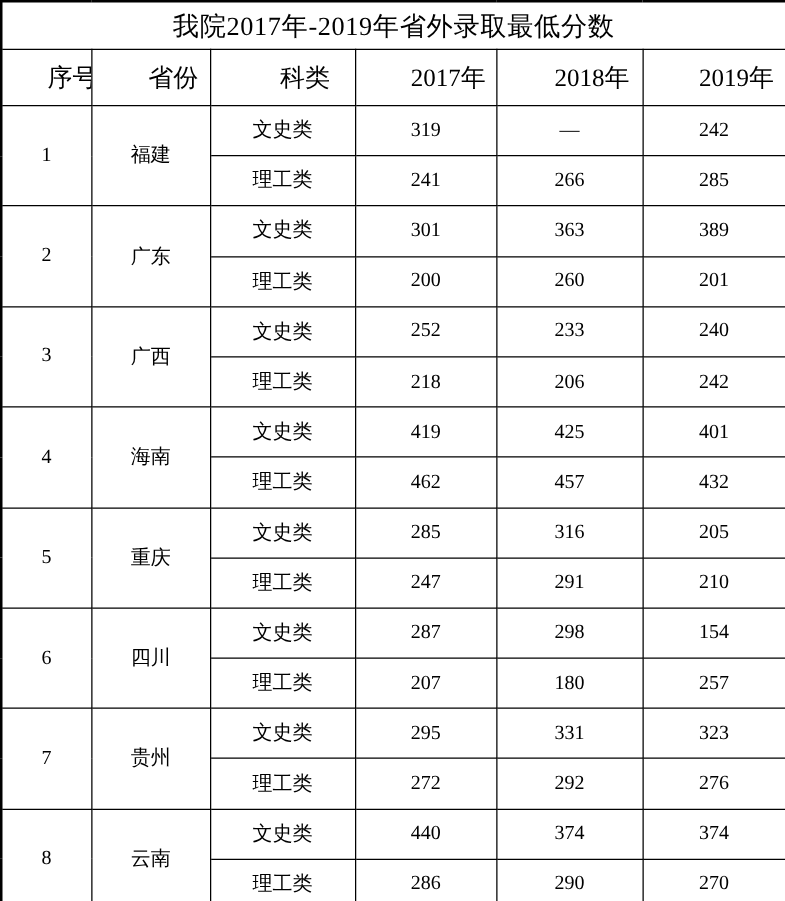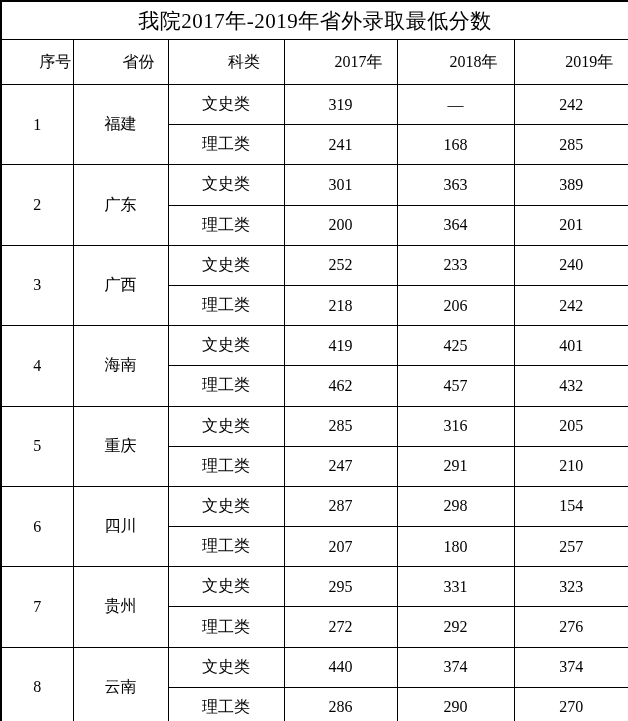--- a/index.html
+++ b/index.html
@@ -33,21 +33,21 @@
   table.scores {
     border: 2px solid #000000;
   }
   tr.title-row td {
     height: 37px;
     font-size: 21px;
     letter-spacing: 0.5px;
   }
   tr.header-row th {
     height: 44px;
-    font-size: 16px;
+    font-size: 20px;
     padding-left: 36px;
   }
   tr.data-row td {
     height: 39.2px;
     font-size: 16px;
   }
   col.c-index    { width: 72px; }
   col.c-province { width: 95px; }
   col.c-category { width: 116px; }
   col.c-y2017    { width: 113px; }
@@ -84,35 +84,35 @@
         <td rowspan="2">1</td>
         <td rowspan="2">福建</td>
         <td>文史类</td>
         <td>319</td>
         <td>—</td>
         <td>242</td>
       </tr>
       <tr class="data-row">
         <td>理工类</td>
         <td>241</td>
-        <td>168</td>
+        <td>266</td>
         <td>285</td>
       </tr>
       <tr class="data-row">
         <td rowspan="2">2</td>
         <td rowspan="2">广东</td>
         <td>文史类</td>
         <td>301</td>
         <td>363</td>
         <td>389</td>
       </tr>
       <tr class="data-row">
         <td>理工类</td>
         <td>200</td>
-        <td>364</td>
+        <td>260</td>
         <td>201</td>
       </tr>
       <tr class="data-row">
         <td rowspan="2">3</td>
         <td rowspan="2">广西</td>
         <td>文史类</td>
         <td>252</td>
         <td>233</td>
         <td>240</td>
       </tr>

